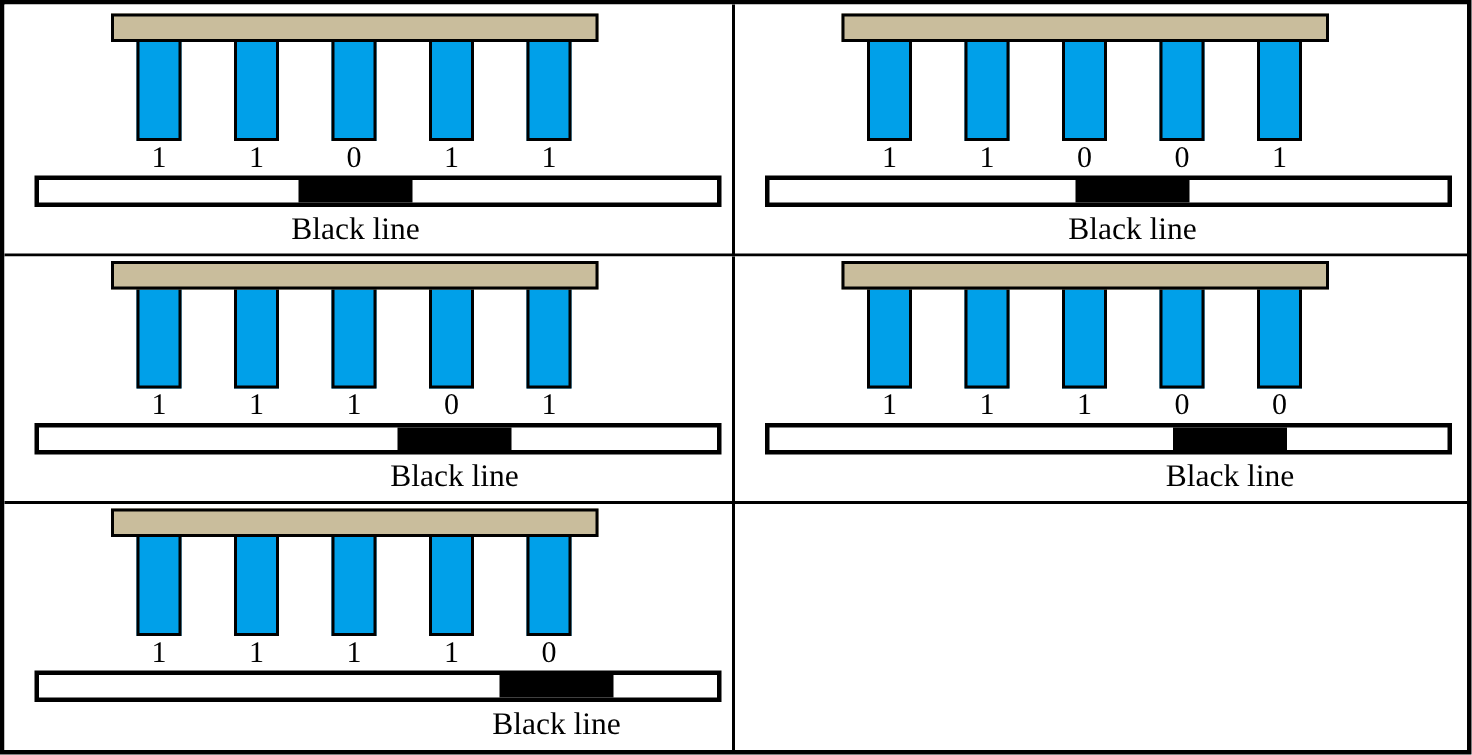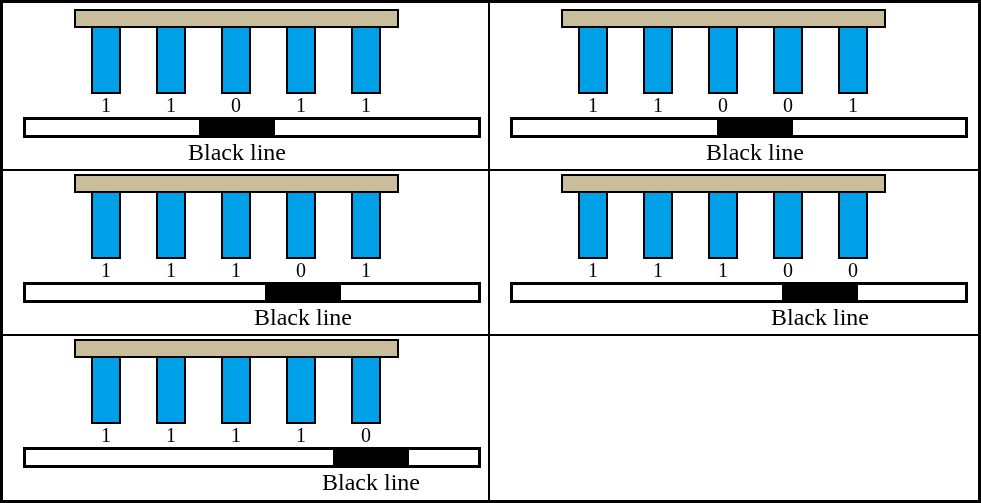--- a/index.html
+++ b/index.html
@@ -75,21 +75,21 @@
     position:absolute;
     top:0;
     width:76px;height:15px;
     background:var(--line-black);
   }
   .blk-label{
     position:absolute;
     top:137px;
     width:220px;
     text-align:center;
-    font-size:24px;
+    font-size:21px;
     line-height:24px;
     color:#000;
   }
   .row-mid .blk-label,.row-bot .blk-label{top:134px;}
 </style>
 </head>
 <body>
 
 <div class="figure">
 

